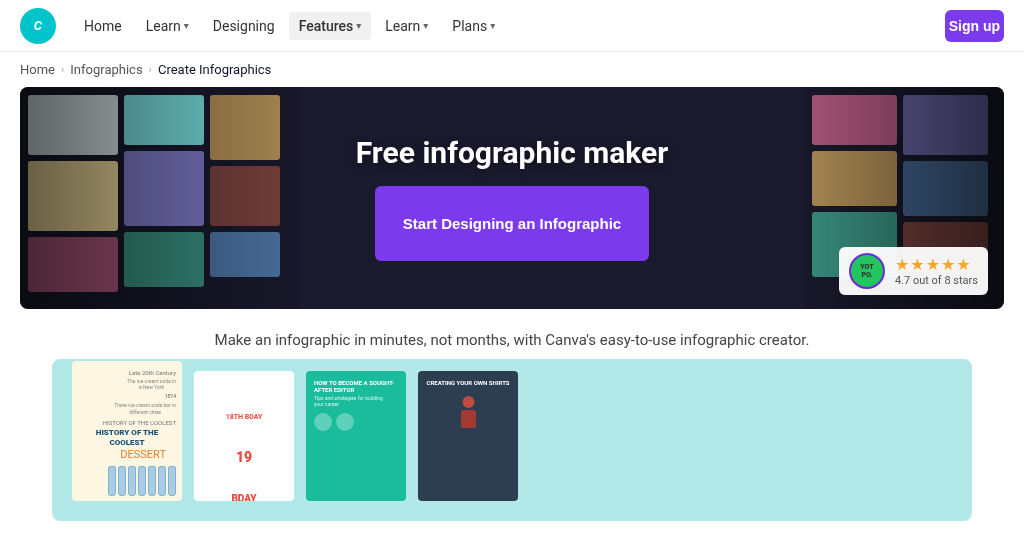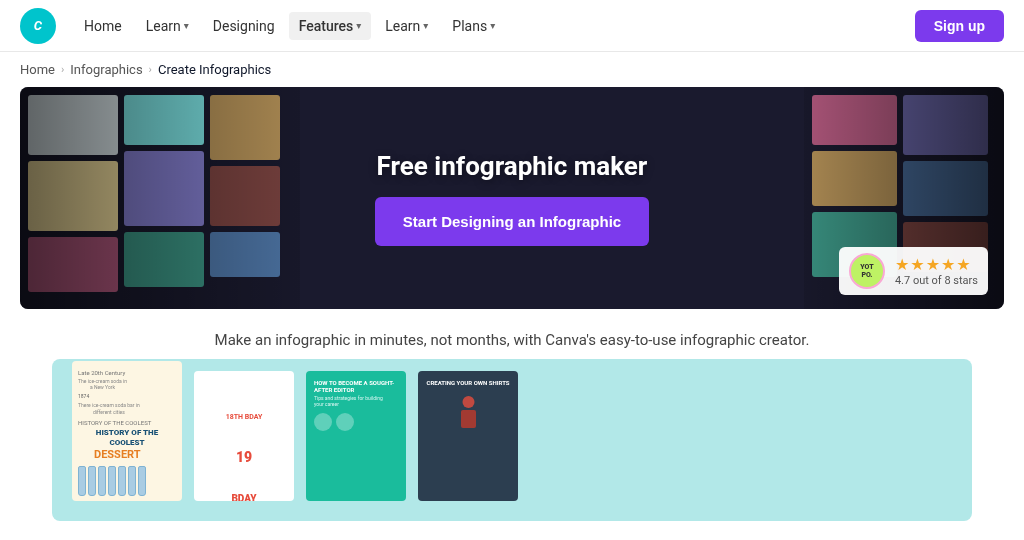--- a/index.html
+++ b/index.html
@@ -67,21 +67,21 @@
       padding: 8px 18px;
       border: 1px solid #ccc;
       border-radius: 6px;
       background: #fff;
       font-size: 14px;
       cursor: pointer;
       color: #333;
       font-weight: 500;
     }
     .btn-signup {
-      padding: 8px 19px;
+      padding: 8px 4px;
       border: none;
       border-radius: 6px;
       background: #7c3aed;
       font-size: 14px;
       cursor: pointer;
       color: #fff;
       font-weight: 600;
     }
 
     
@@ -110,27 +110,27 @@
       position: absolute;
       inset: 0;
       display: flex;
       flex-direction: column;
       align-items: center;
       justify-content: center;
       gap: 16px;
     }
     .hero-title {
       color: #fff;
-      font-size: 26px;
+      font-size: 30px;
       font-weight: 700;
       text-align: center;
       text-shadow: 0 2px 8px rgba(0,0,0,0.4);
     }
     .btn-hero {
-      padding: 16px 28px;
+      padding: 29px 28px;
       background: #7c3aed;
       color: #fff;
       border: none;
       border-radius: 6px;
       font-size: 15px;
       font-weight: 600;
       cursor: pointer;
       text-align: center;
     }
     .rating-badge {
@@ -140,22 +140,22 @@
       display: flex;
       align-items: center;
       gap: 10px;
       background: rgba(255,255,255,0.95);
       border-radius: 6px;
       padding: 6px 10px;
     }
     .yotpo-logo {
       width: 36px;
       height: 36px;
-      background: #bef264;
-      border: 2px solid #f9a8d4;
+      background: #22c55e;
+      border: 2px solid #6d28d9;
       border-radius: 50%;
       display: flex;
       align-items: center;
       justify-content: center;
       font-weight: 900;
       font-size: 9px;
       color: #333;
       text-align: center;
       line-height: 1.1;
     }
@@ -196,27 +196,27 @@
     .gc-1 { width: 110px; height: 140px; background: #faf3e0; }
     .gc-2 { width: 100px; height: 130px; background: #fff; }
     .gc-3 { width: 100px; height: 130px; background: #1a9e8f; }
     .gc-4 { width: 100px; height: 130px; background: #e8e8e8; }
 
     
     .gc-1-content {
       background: #fdf6e3;
       display: flex;
       flex-direction: column;
-      align-items: flex-start;
+      align-items: flex-end;
       padding: 8px 6px;
       height: 100%;
     }
     .gc-label-top { font-size: 6px; color: #777; text-align: center; margin-bottom: 2px; }
     .gc-title-dessert { font-size: 8px; font-weight: 900; color: #1a5276; text-align: center; line-height: 1.2; }
-    .gc-subtitle-dessert { font-size: 11px; font-weight: 700; color: #e67e22; text-align: center; line-height: 1; margin: 2px 16px; }
+    .gc-subtitle-dessert { font-size: 11px; font-weight: 400; color: #e67e22; text-align: center; line-height: 1; margin: 2px 10px; }
     .bottles-row { display: flex; gap: 2px; margin-top: 4px; }
     .bottle { width: 8px; height: 30px; background: #a9cce3; border-radius: 2px 2px 3px 3px; border: 1px solid #7fb3d3; }
 
     
     .gc-2-content {
       background: #fff;
       display: flex;
       flex-direction: column;
       align-items: center;
       padding: 8px;

